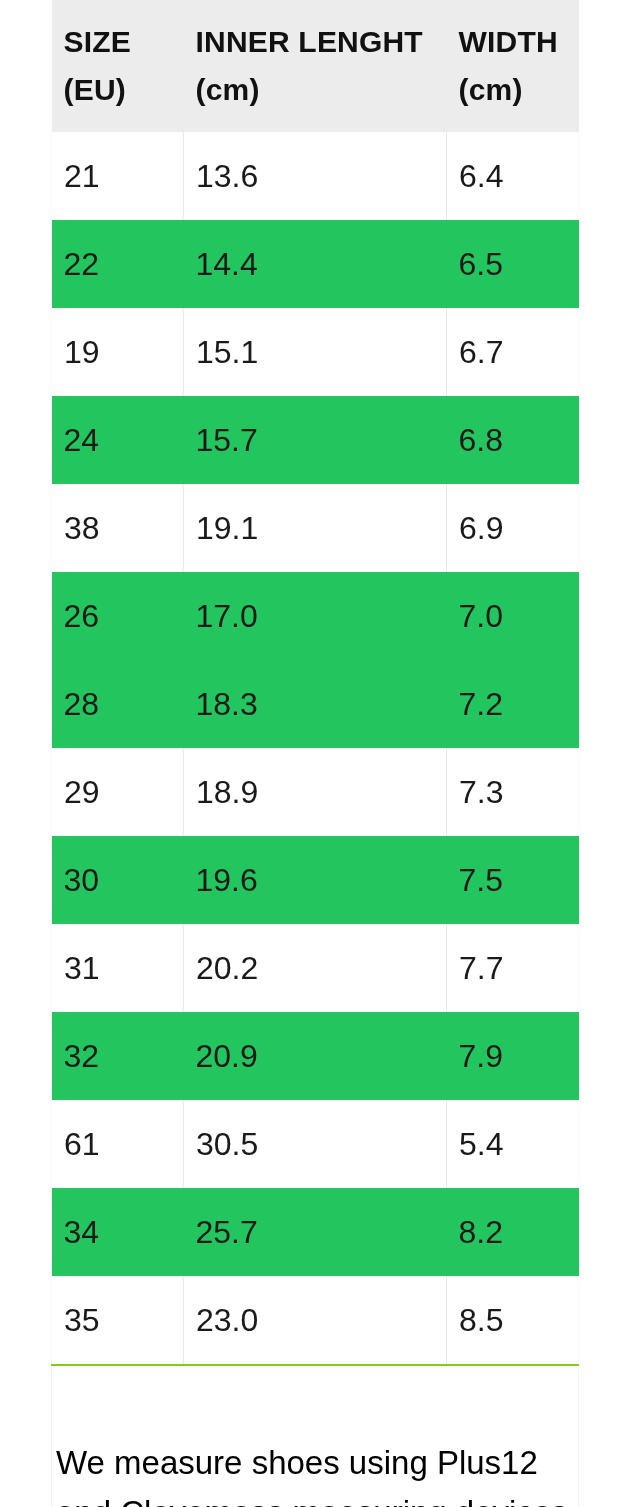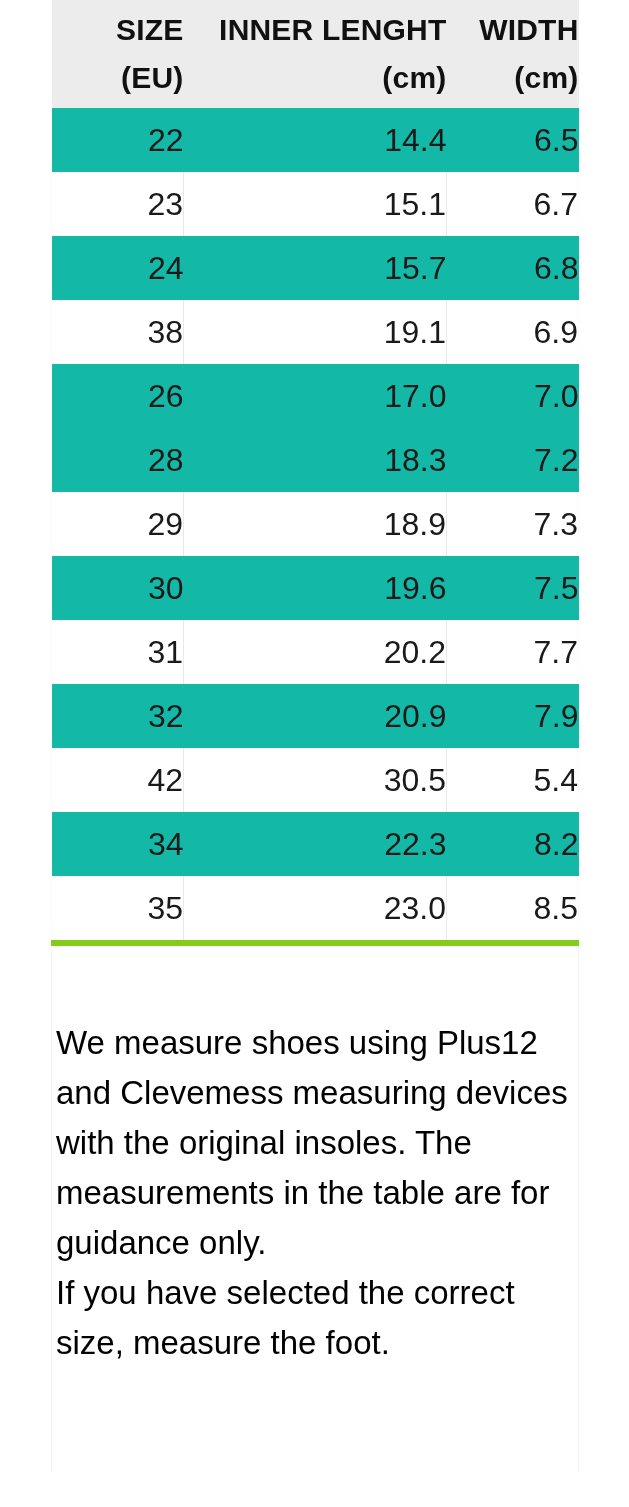--- a/index.html
+++ b/index.html
@@ -31,23 +31,23 @@
     border-collapse: collapse;
     table-layout: fixed;
   }
 
   .size-table col.c-size  { width: 132px; }
   .size-table col.c-len   { width: 263px; }
   .size-table col.c-width { width: 132px; }
 
   .size-table th,
   .size-table td {
-    text-align: right;
+    text-align: left;
     vertical-align: middle;
-    padding: 0;
+    padding: 12px;
     border: none;
   }
 
   
   thead tr {
     background: #ececec;
   }
   thead th {
     height: 108px;
     font-size: 30px;
@@ -58,21 +58,21 @@
     padding: 0 2px;
   }
   thead th .hdr-l1 { display: block; white-space: nowrap; }
   thead th .hdr-l2 { display: block; white-space: nowrap; margin-top: 8px; }
 
   
   tbody tr.data-row {
     height: 64px;
   }
   tbody tr.data-row.odd  { background: #ffffff; }
-  tbody tr.data-row.even { background: #14b8a6; }
+  tbody tr.data-row.even { background: #22c55e; }
 
   tbody tr.data-row td {
     height: 64px;
     font-size: 32px;
     font-weight: normal;
     line-height: 64px;
     color: #1a1a1a;
   }
 
   
@@ -82,21 +82,21 @@
   }
   tbody tr.data-row.odd td.col-size {
     border-left: 1px solid #fafafa;
   }
   tbody tr.data-row.odd td.col-width {
     border-right: 1px solid #fafafa;
   }
 
   
   tbody tr.data-row.last td {
-    border-bottom: 6px solid #84cc16;
+    border-bottom: 2px solid #84cc16;
   }
 
   
   tr.note-row td.note-cell {
     background: #ffffff;
     text-align: left;
     vertical-align: top;
     height: 454px;
     padding: 72px 6px 0 4px;
     border-left: 1px solid #f2f2f2;
@@ -136,27 +136,32 @@
         </th>
         <th>
           <span class="hdr-l1">WIDTH</span>
           <span class="hdr-l2">(cm)</span>
         </th>
       </tr>
     </thead>
 
     <tbody>
 
+      <tr class="data-row odd">
+          <td class="col-size">21</td>
+          <td class="col-len">13.6</td>
+          <td class="col-width">6.4</td>
+        </tr>
         <tr class="data-row even">
           <td class="col-size">22</td>
           <td class="col-len">14.4</td>
           <td class="col-width">6.5</td>
         </tr>
         <tr class="data-row odd">
-          <td class="col-size">23</td>
+          <td class="col-size">19</td>
           <td class="col-len">15.1</td>
           <td class="col-width">6.7</td>
         </tr>
         <tr class="data-row even">
           <td class="col-size">24</td>
           <td class="col-len">15.7</td>
           <td class="col-width">6.8</td>
         </tr>
         <tr class="data-row odd">
           <td class="col-size">38</td>
@@ -187,27 +192,27 @@
           <td class="col-size">31</td>
           <td class="col-len">20.2</td>
           <td class="col-width">7.7</td>
         </tr>
         <tr class="data-row even">
           <td class="col-size">32</td>
           <td class="col-len">20.9</td>
           <td class="col-width">7.9</td>
         </tr>
         <tr class="data-row odd">
-          <td class="col-size">42</td>
+          <td class="col-size">61</td>
           <td class="col-len">30.5</td>
           <td class="col-width">5.4</td>
         </tr>
         <tr class="data-row even">
           <td class="col-size">34</td>
-          <td class="col-len">22.3</td>
+          <td class="col-len">25.7</td>
           <td class="col-width">8.2</td>
         </tr>
         <tr class="data-row odd last">
           <td class="col-size">35</td>
           <td class="col-len">23.0</td>
           <td class="col-width">8.5</td>
         </tr>
         <tr class="note-row">
         <td class="note-cell" colspan="3">
           <p class="note-text">We measure shoes using Plus12 and Clevemess measuring devices with the original insoles. The measurements in the table are for guidance only.

